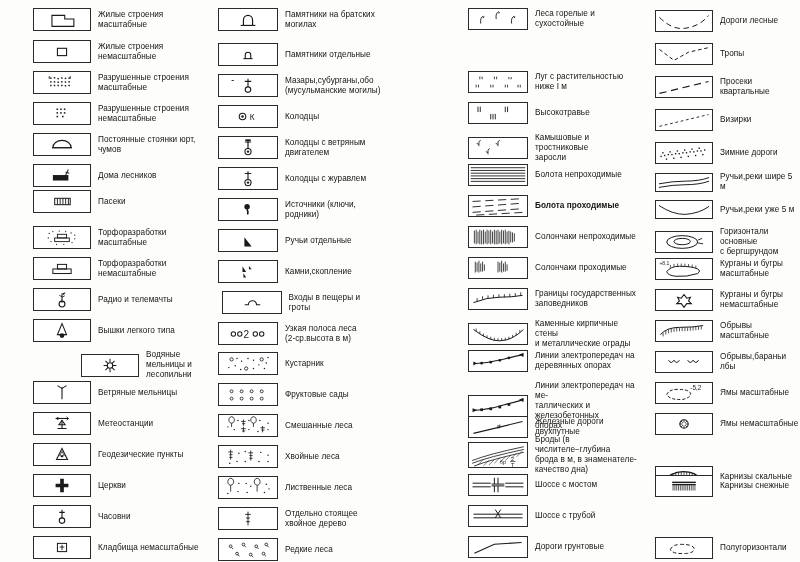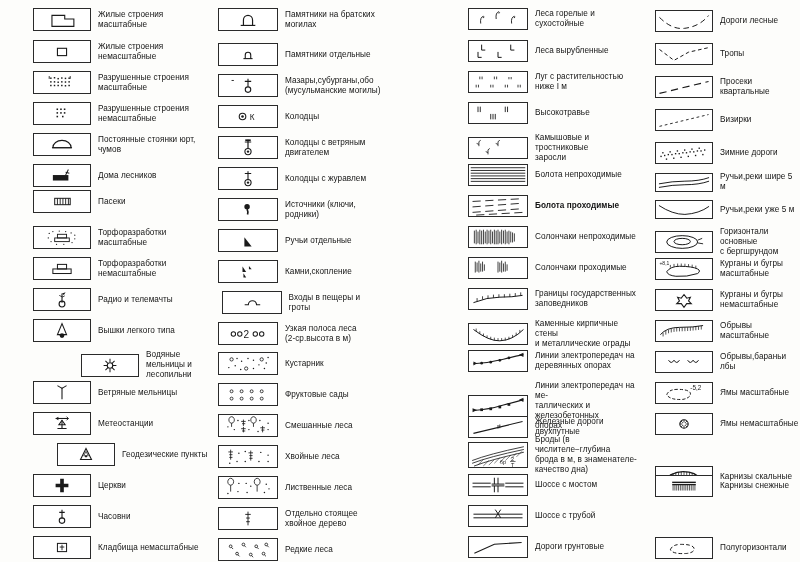--- a/index.html
+++ b/index.html
@@ -254,21 +254,21 @@
           <path d="M29 8 v9 M24 17 h10" stroke="#1a1a1a" stroke-width="1.2"></path>
           <path d="M29 8 L25.5 13 L32.5 13 Z" fill="none" stroke="#1a1a1a" stroke-width="1.1"></path>
           <path d="M22 6 h14" stroke="#1a1a1a" stroke-width="1.2"></path>
           <path d="M22 6 l3 -2 v4 z" fill="#1a1a1a"></path>
           <path d="M34 4 l2 2 l-2 2" fill="none" stroke="#1a1a1a" stroke-width="1"></path>
         </svg>
       </div>
       <div class="label">Метеостанции</div>
     </div>
 
-    <div class="row" style="position:absolute;top:443px;left:0;width:210px;margin-left:24px;">
+    <div class="row" style="position:absolute;top:443px;left:0;width:210px;">
       <div class="symbol-box">
         <svg viewBox="0 0 58 23">
           <path d="M29 5 L23 17 L35 17 Z" fill="none" stroke="#1a1a1a" stroke-width="1.2"></path>
           <circle cx="29" cy="13.5" r="1.2" fill="#1a1a1a"></circle>
           <path d="M29 8 L26.5 13 L31.5 13 Z" fill="none" stroke="#1a1a1a" stroke-width="0.8"></path>
         </svg>
       </div>
       <div class="label">Геодезические пункты</div>
     </div>
 
@@ -592,33 +592,20 @@
             <path d="M11 16 q-1 -7 3 -8 q1 0 0 2"></path>
             <path d="M28 11 q-1 -7 3 -8 q1 0 0 2"></path>
             <path d="M45 16 q-1 -7 3 -8 q1 0 0 2"></path>
           </g>
         </svg>
       </div>
       <div class="label">Леса горелые и
 сухостойные</div>
     </div>
 
-    <div class="row" style="position:absolute;top:40px;left:0;width:190px;">
-      <div class="symbol-box">
-        <svg viewBox="0 0 60 22">
-          <g stroke="#1a1a1a" stroke-width="1.1" fill="none">
-            <path d="M12 4 v6 h4"></path>
-              <path d="M44 4 v6 h4"></path>
-            <path d="M8 12 v6 h4"></path>
-              <path d="M30 12 v6 h4"></path>
-          </g>
-        </svg>
-      </div>
-      <div class="label">Леса вырубленные</div>
-    </div>
 
     <div class="row" style="position:absolute;top:71px;left:0;width:190px;">
       <div class="symbol-box">
         <svg viewBox="0 0 60 22">
           <g stroke="#1a1a1a" stroke-width="0.9">
             <path d="M10 5 v3 M12.5 5 v3"></path>
               <path d="M26 5 v3 M28.5 5 v3"></path>
               <path d="M42 5.5 v2.5 M44.5 5.5 v2.5"></path>
             <path d="M6 14 v3 M8.5 14 v3"></path>
               <path d="M22 14 v3 M24.5 14 v3"></path>

